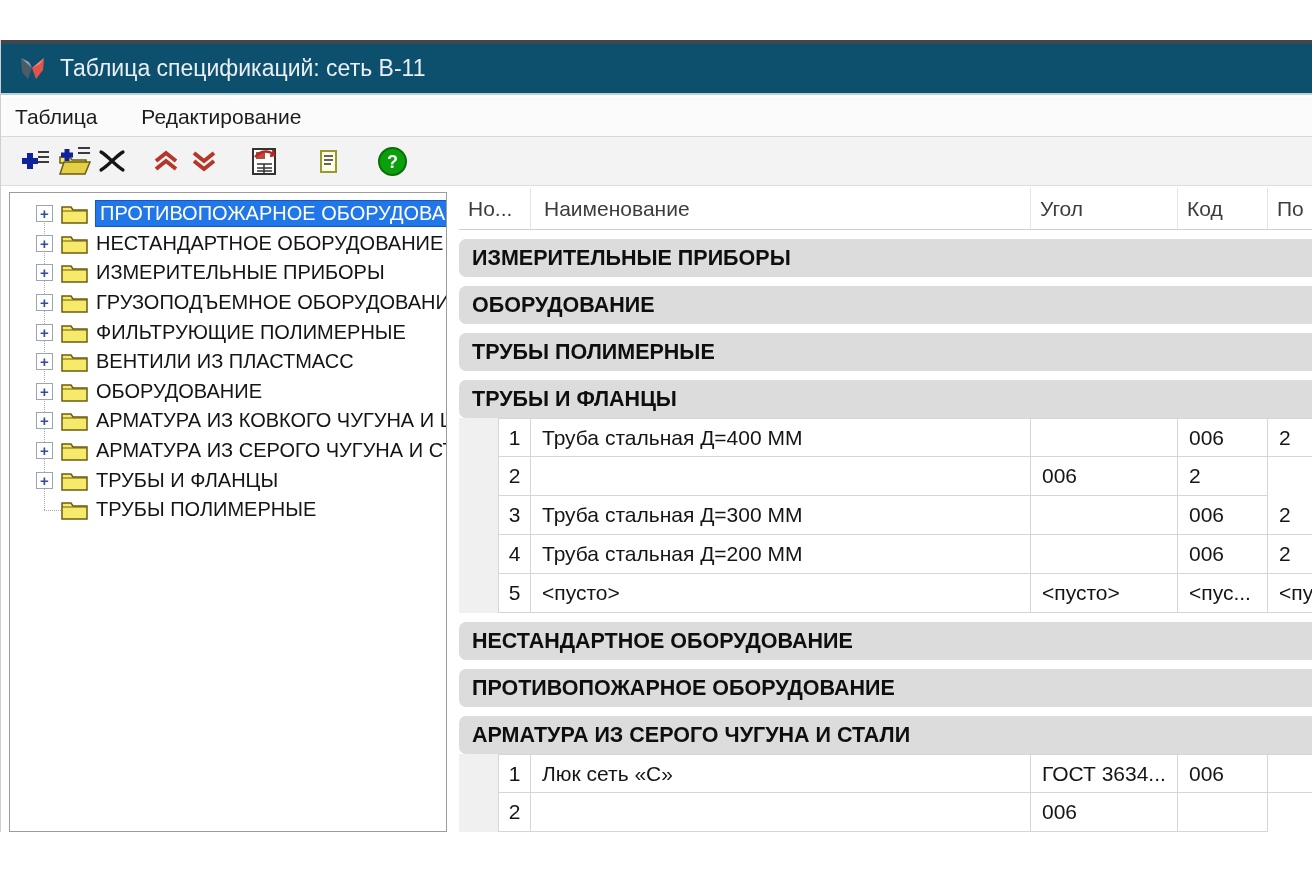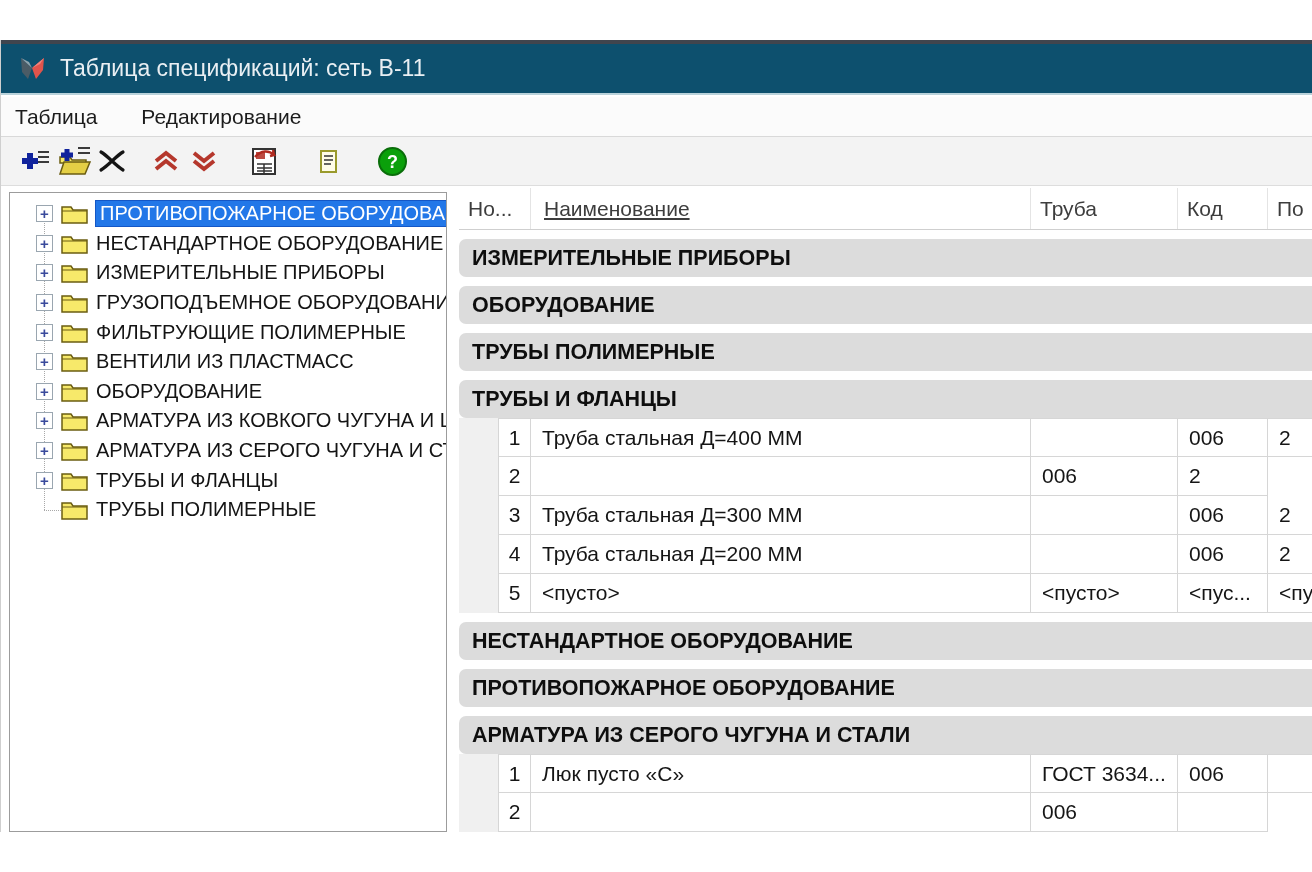--- a/index.html
+++ b/index.html
@@ -41,21 +41,21 @@
   .tree-label { font-size:20px; color:#141414; white-space:nowrap; }
   .tree-item.sel .tree-label { background:#2277e8; color:#ffffff; outline:1px solid #1457c6; padding:1px 4px; }
 
   
   .table { position:absolute; left:458px; top:148px; width:870px; height:644px; overflow:hidden;
            font-size:21px; color:#151515; }
   .thead { display:grid; grid-template-columns:72px 500px 147px 90px 61px; height:42px;
            border-bottom:1px solid #cfcfcf; color:#3d3d3d; }
   .th { display:flex; align-items:center; padding-left:9px; border-right:1px solid #e4e4e4;
         white-space:nowrap; overflow:hidden; }
-  .th.name { padding-left:13px;text-decoration:underline; }
+  .th.name { padding-left:13px; }
   .th:last-child { border-right:none; }
   .band { height:38px; margin-top:9px; background:#dcdcdc; border-radius:7px 0 0 7px;
           display:flex; align-items:center; padding-left:13px; font-weight:bold; color:#0e0e0e;
           font-size:21.5px; white-space:nowrap; overflow:hidden; }
   .row { display:grid; grid-template-columns:39px 33px 500px 147px 90px 61px; height:39px; }
   .cell { border-right:1px solid #d6d6d6; border-bottom:1px solid #d6d6d6; display:flex; align-items:center;
           padding-left:11px; white-space:nowrap; overflow:hidden; }
   .cell.indent { background:#f0f0f0; border:none; padding:0; }
   .cell.num { justify-content:center; padding-left:0; border-left:1px solid #d6d6d6; }
   .rows .row:first-child .cell:not(.indent) { border-top:1px solid #d6d6d6; }
@@ -255,21 +255,21 @@
             </span>
           <span class="tree-label">ТРУБЫ ПОЛИМЕРНЫЕ</span>
         </div>
       </div>
     </div>
 
     <div class="table">
       <div class="thead">
         <div class="th">Но...</div>
         <div class="th name">Наименование</div>
-        <div class="th">Труба</div>
+        <div class="th">Угол</div>
         <div class="th">Код</div>
         <div class="th">По</div>
       </div>
 
       <div class="band">ИЗМЕРИТЕЛЬНЫЕ ПРИБОРЫ</div>
       <div class="band">ОБОРУДОВАНИЕ</div>
       <div class="band">ТРУБЫ ПОЛИМЕРНЫЕ</div>
 
       <div class="band">ТРУБЫ И ФЛАНЦЫ</div>
       <div class="rows">
@@ -315,21 +315,21 @@
       </div>
 
       <div class="band">НЕСТАНДАРТНОЕ ОБОРУДОВАНИЕ</div>
       <div class="band">ПРОТИВОПОЖАРНОЕ ОБОРУДОВАНИЕ</div>
 
       <div class="band">АРМАТУРА ИЗ СЕРОГО ЧУГУНА И СТАЛИ</div>
       <div class="rows">
         <div class="row">
           <div class="cell indent"></div>
           <div class="cell num">1</div>
-          <div class="cell">Люк пусто «С»</div>
+          <div class="cell">Люк сеть «С»</div>
           <div class="cell">ГОСТ 3634...</div>
           <div class="cell">006</div>
           <div class="cell"></div>
         </div>
         <div class="row">
           <div class="cell indent"></div>
           <div class="cell num">2</div>
           <div class="cell"></div>
           <div class="cell">006</div>
           <div class="cell"></div>

